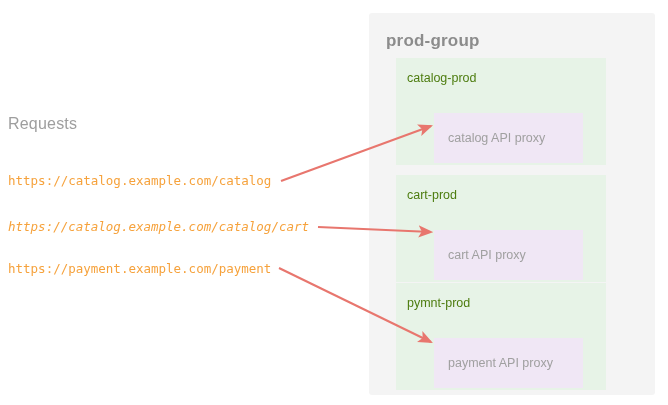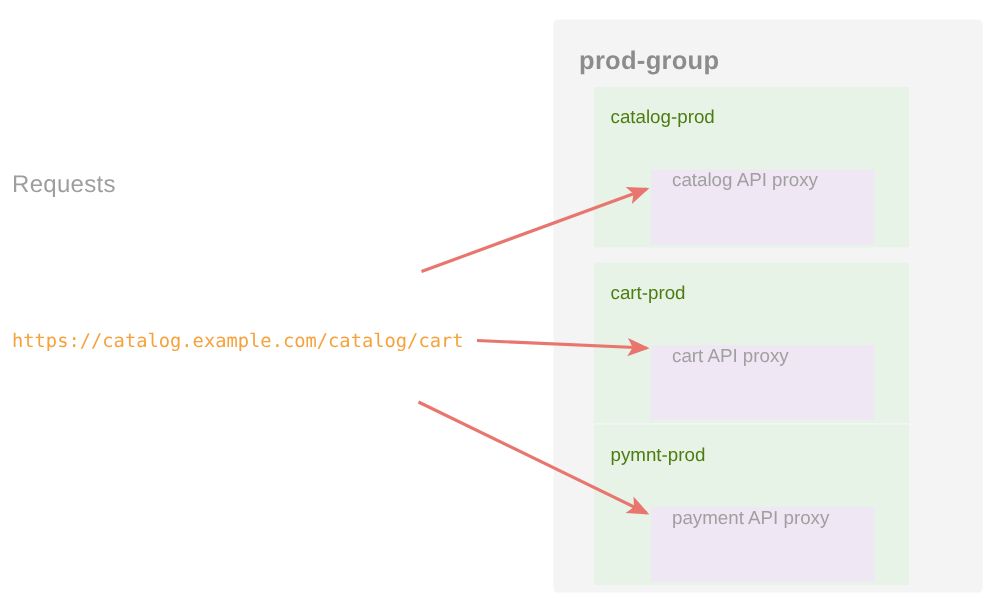--- a/index.html
+++ b/index.html
@@ -43,21 +43,21 @@
   .request-url {
     position: absolute;
     left: 8px;
     font-family: "DejaVu Sans Mono", monospace;
     font-size: 12.5px;
     color: #f6a23c;
     white-space: nowrap;
     letter-spacing: 0px;
   }
   #request-url-0 { top: 173px; }
-  #request-url-1 { top: 219px; }
+  #request-url-1 { top: 219px; font-style: italic; }
   #request-url-2 { top: 261px; }
 
   
   .arrows-layer {
     position: absolute;
     left: 0;
     top: 0;
     width: 668px;
     height: 405px;
     pointer-events: none;
@@ -105,40 +105,42 @@
   }
 
   .proxy-box {
     position: absolute;
     left: 38px;
     top: 55px;
     width: 149px;
     height: 50px;
     background: #f0e7f5;
     display: flex;
-    align-items: flex-start;
+    align-items: center;
   }
   .proxy-label {
     margin-left: 14px;
     font-size: 12.5px;
     color: #a0a0a0;
     white-space: nowrap;
   }
 </style>
 </head>
 <body>
 
 <div id="diagram-root">
 
   <div class="requests-panel">
     <div class="requests-title">Requests</div>
 
+    <div class="request-url" id="request-url-0">https://catalog.example.com/catalog</div>
 
     <div class="request-url" id="request-url-1">https://catalog.example.com/catalog/cart</div>
 
+    <div class="request-url" id="request-url-2">https://payment.example.com/payment</div>
   </div>
 
   <div class="group-panel">
     <div class="group-title">prod-group</div>
 
     <div class="service-box" id="service-box-0">
       <div class="service-label">catalog-prod</div>
       <div class="proxy-box">
         <span class="proxy-label">catalog API proxy</span>
       </div>

